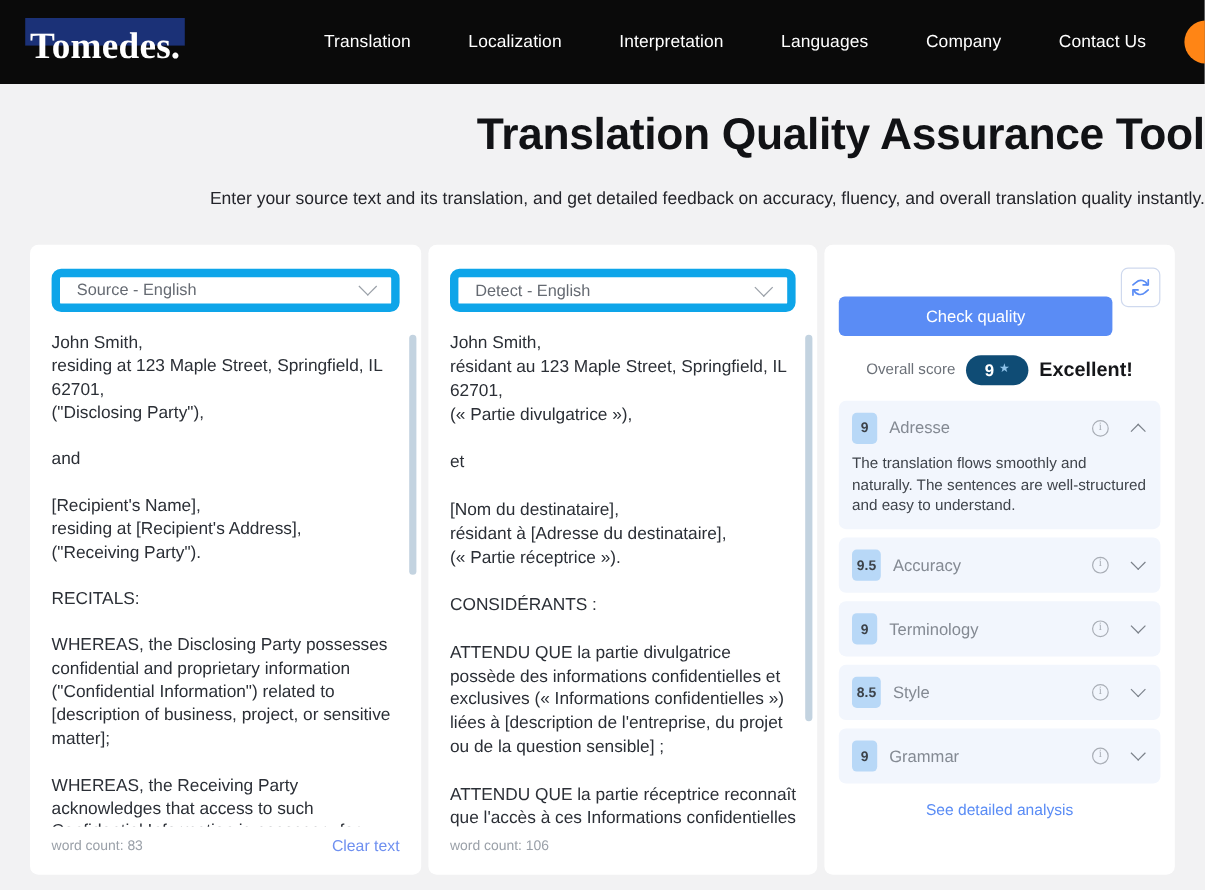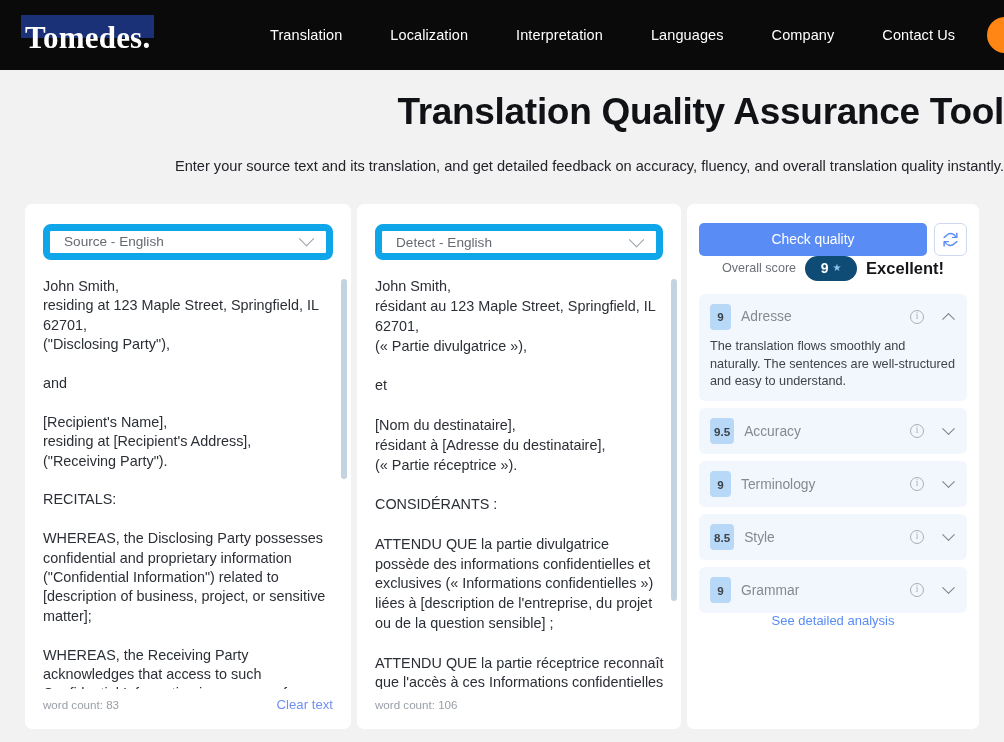--- a/index.html
+++ b/index.html
@@ -209,39 +209,41 @@
   .check-btn {
     flex: 1 1 auto;
     height: 33px;
     background: #5a8cf5;
     color: #ffffff;
     border: none;
     border-radius: 5px;
     font-size: 13.8px;
     font-family: "Liberation Sans", sans-serif;
     cursor: pointer;
+    margin-top: 24px;
   }
   .refresh-btn {
     width: 33px;
     height: 33px;
     border: 1px solid #cfd9ee;
     border-radius: 6px;
     background: #fff;
     display: flex;
     align-items: center;
     justify-content: center;
     cursor: pointer;
     flex: 0 0 auto;
   }
 
   .score-row {
     display: flex;
     align-items: center;
     justify-content: center;
     gap: 9px;
+    margin-top: 16px;
   }
   .score-label {
     font-size: 12.6px;
     color: #6b7078;
   }
   .score-pill {
     background: #0f4c75;
     border-radius: 15px;
     height: 25px;
     min-width: 52px;
@@ -331,20 +333,21 @@
   .caret.up   { transform: rotate(-135deg) translate(-2px,-2px); }
 
   .metric-desc {
     margin-top: 8px;
     font-size: 12.7px;
     line-height: 17.8px;
     color: #3f444b;
   }
 
   .see-detail {
+    margin-top: 14px;
     text-align: center;
     font-size: 13px;
     color: #5a8cf5;
     cursor: pointer;
     text-decoration: none;
   }
 </style>
 </head>
 <body>
 

